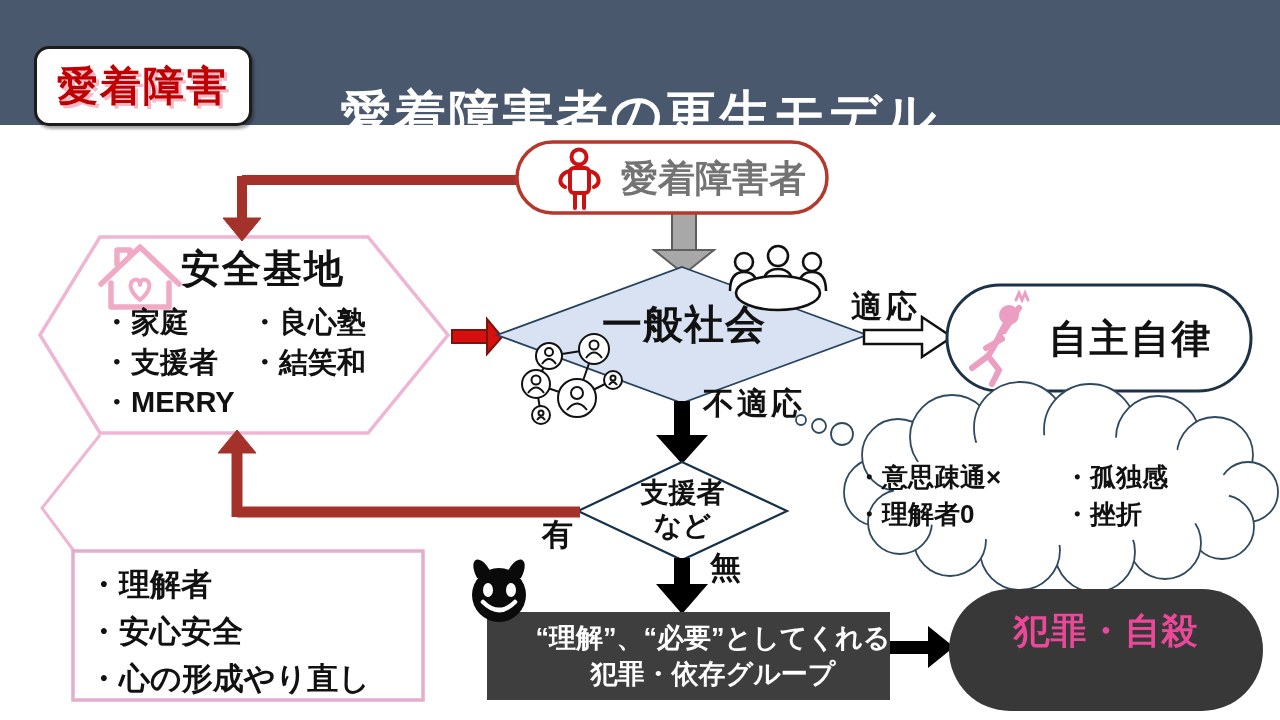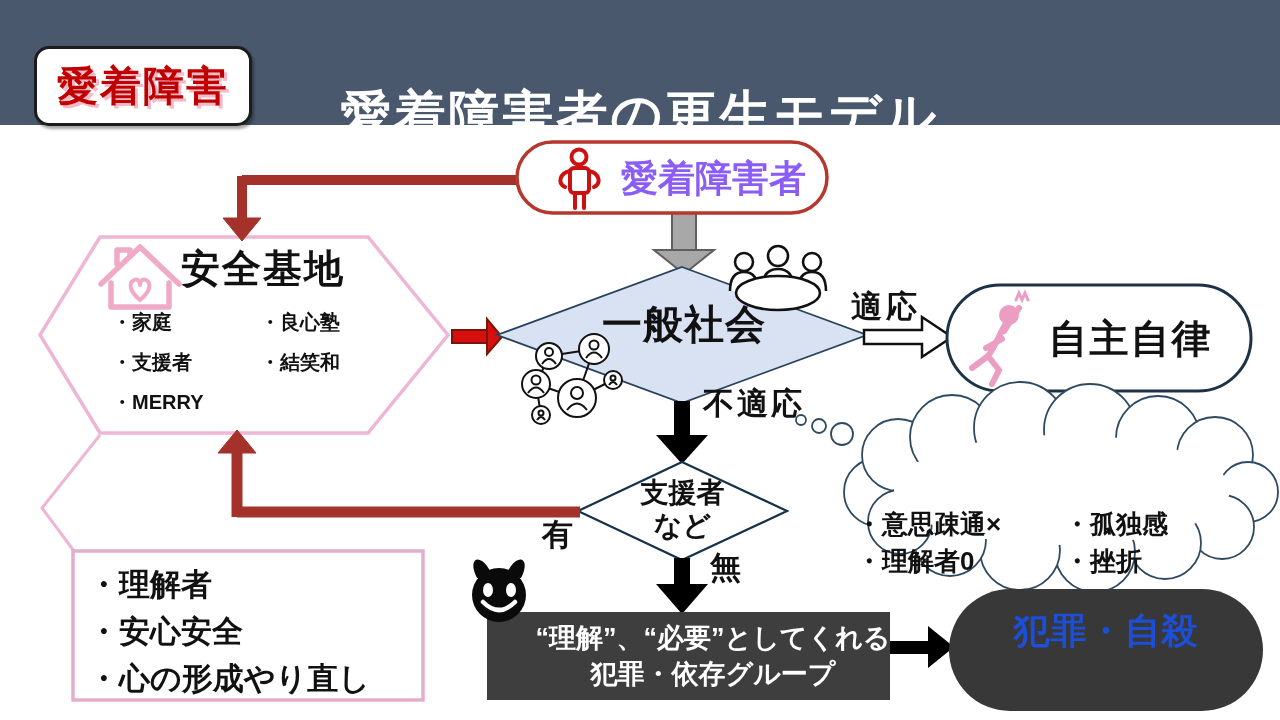--- a/index.html
+++ b/index.html
@@ -14,34 +14,34 @@
     border:3px solid #1c1c1c;border-radius:15px;display:flex;align-items:center;justify-content:center;
     font-size:41px;color:#c00000;letter-spacing:2px;text-shadow:3px 3px 0 #f3b9c6;box-shadow:2px 3px 3px rgba(0,0,0,.35);margin-top:25px;
   }
   .title{
     position:absolute;left:0;top:33px;width:1280px;text-align:center;color:#fff;
     font-size:51px;letter-spacing:3px;margin-top:48px;
   }
   svg{position:absolute;left:0;top:0;}
   .txt{position:absolute;line-height:1.15;white-space:nowrap;}
   
-  .oval1-label{left:606px;top:158px;width:215px;font-size:37px;color:#8b5cf6;text-align:center;}
+  .oval1-label{left:606px;top:158px;width:215px;font-size:37px;color:#737373;text-align:center;}
   .hex-title{left:181px;top:247px;font-size:39px;letter-spacing:2px;}
-  .hex-items{left:112px;top:302px;width:290px;display:grid;grid-template-columns:148px 140px;font-size:20px;line-height:40px;}
+  .hex-items{left:102px;top:302px;width:290px;display:grid;grid-template-columns:148px 140px;font-size:29px;line-height:40px;}
   .diamond1-label{left:599px;top:301px;width:170px;font-size:40px;letter-spacing:1px;text-align:center;}
   .lbl-adapt{left:843px;top:289px;font-size:31px;letter-spacing:4px;margin-left:8px;}
   .lbl-maladapt{left:703px;top:386px;font-size:31px;letter-spacing:3px;}
   .oval2-label{left:1038px;top:317px;width:185px;font-size:39px;letter-spacing:2px;text-align:center;}
-  .cloud-items{left:856px;top:459px;width:380px;display:grid;grid-template-columns:208px 160px;font-size:26px;line-height:37px;margin-top:47px;}
+  .cloud-items{left:856px;top:459px;width:380px;display:grid;grid-template-columns:208px 160px;font-size:26px;line-height:37px;}
   .diamond2-label{left:630px;top:476px;width:105px;font-size:28px;line-height:33px;text-align:center;}
   .lbl-has{left:542px;top:517px;font-size:31px;}
   .lbl-none{left:710px;top:550px;font-size:31px;}
   .rebuild-items{left:88px;top:561px;font-size:31px;line-height:47px;}
   .crime-label{left:487px;top:620px;width:452px;color:#fff;font-size:27px;line-height:36px;text-align:center;}
-  .outcome-label{left:949px;top:609px;width:314px;color:#1d4ed8;font-size:36px;line-height:44px;text-align:center;letter-spacing:1px;}
+  .outcome-label{left:949px;top:609px;width:314px;color:#ec4899;font-size:36px;line-height:44px;text-align:center;letter-spacing:1px;}
 </style>
 </head>
 <body>
 
 <div id="stage">
 
   <div class="header">
     <div class="badge">
       <span>愛着障害</span>
     </div>

